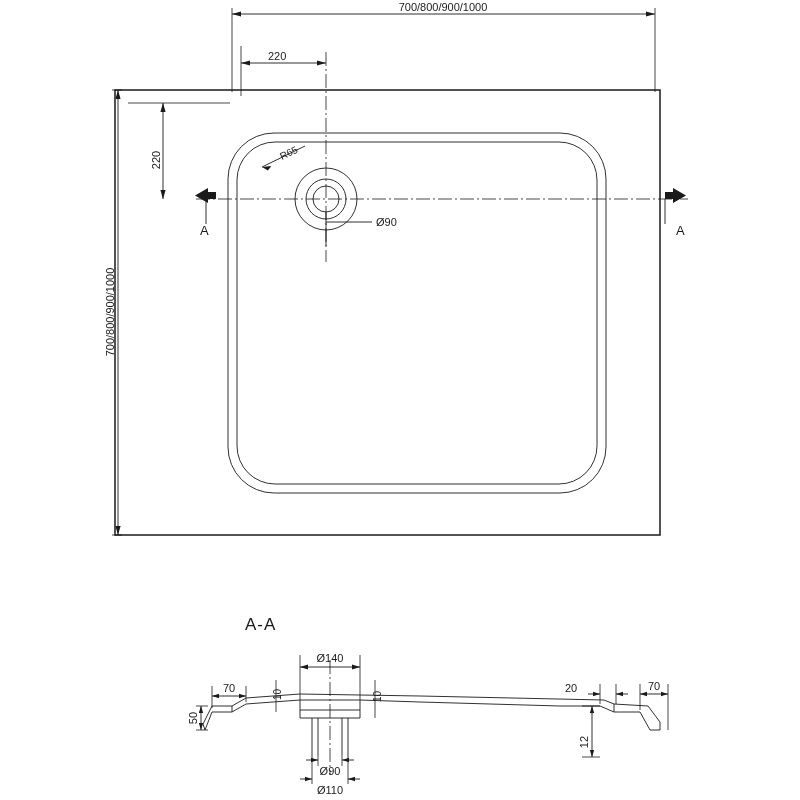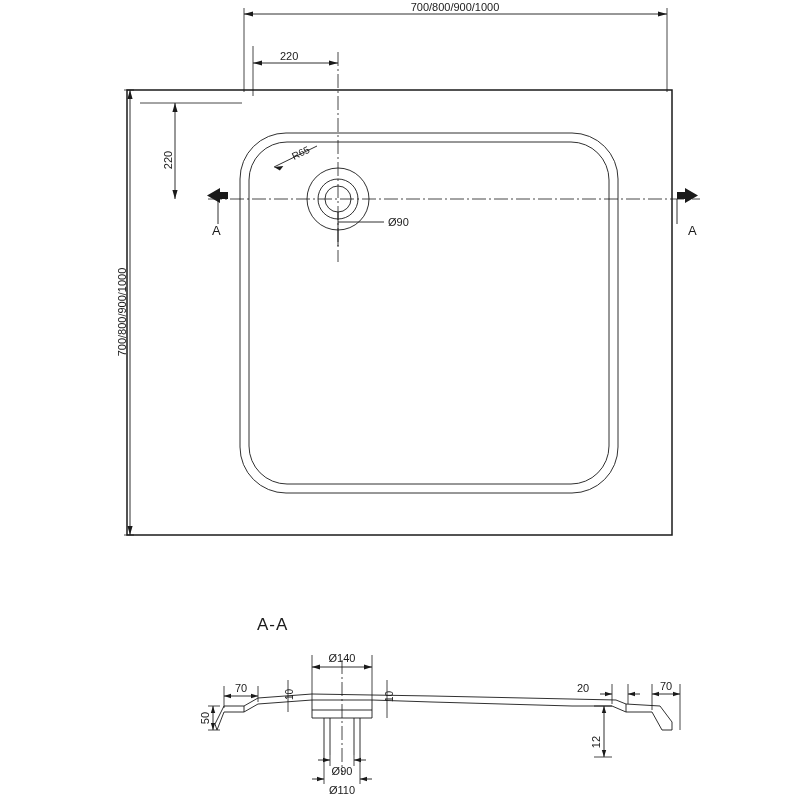--- a/index.html
+++ b/index.html
@@ -13,21 +13,20 @@
     position: relative;
     font-family: "Liberation Sans", sans-serif;
     color: #1a1a1a;
     overflow: hidden;
   }
   #sheet {
     position: absolute;
     left: 0; top: 0;
     width: 680px;
     height: 800px;
-    padding-left: 12px;
   }
   svg { display: block; }
   text {
     font-family: "Liberation Sans", sans-serif;
     fill: #1a1a1a;
   }
   .dim-txt { font-size: 11px; }
   .dim-txt-sm { font-size: 10px; }
   .sec-label { font-size: 17px; letter-spacing: 1px; }
   .arrow-label { font-size: 13px; }

